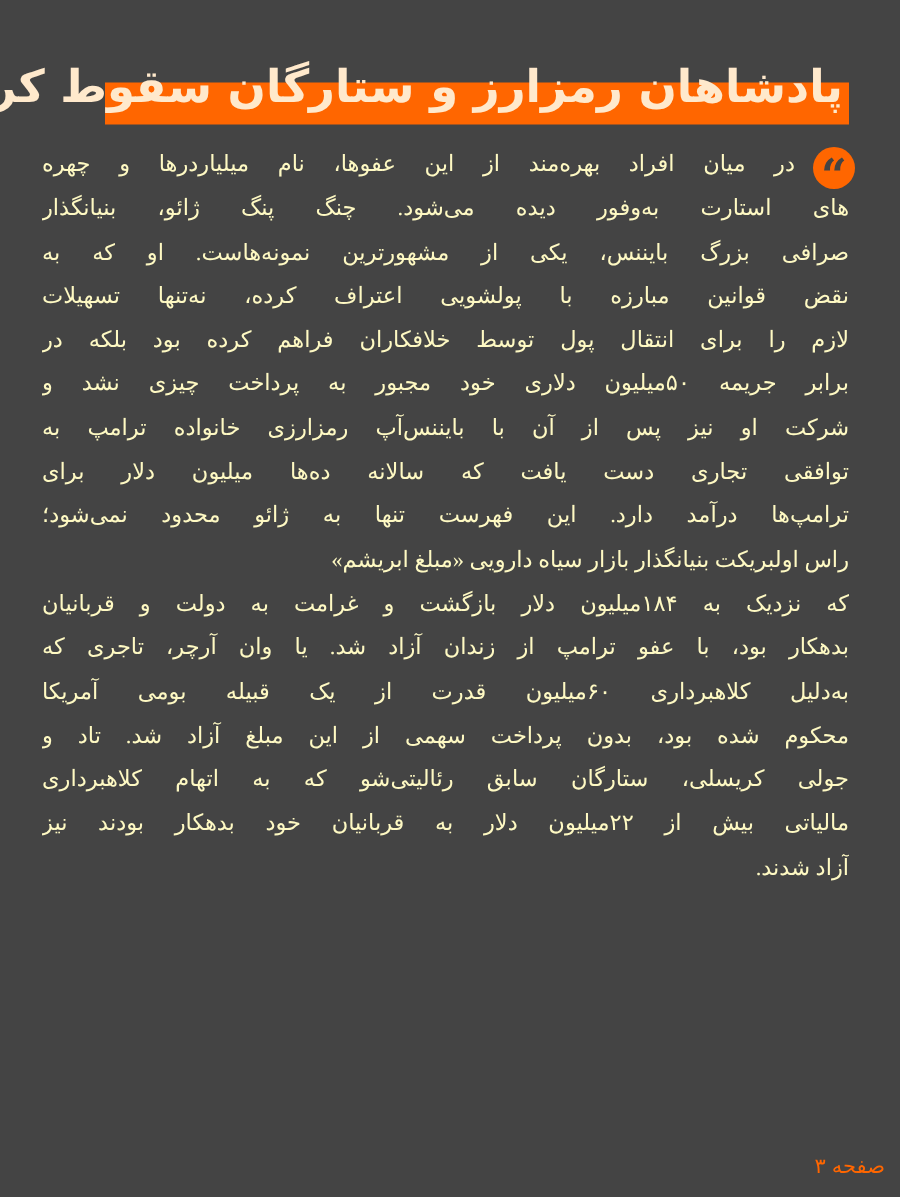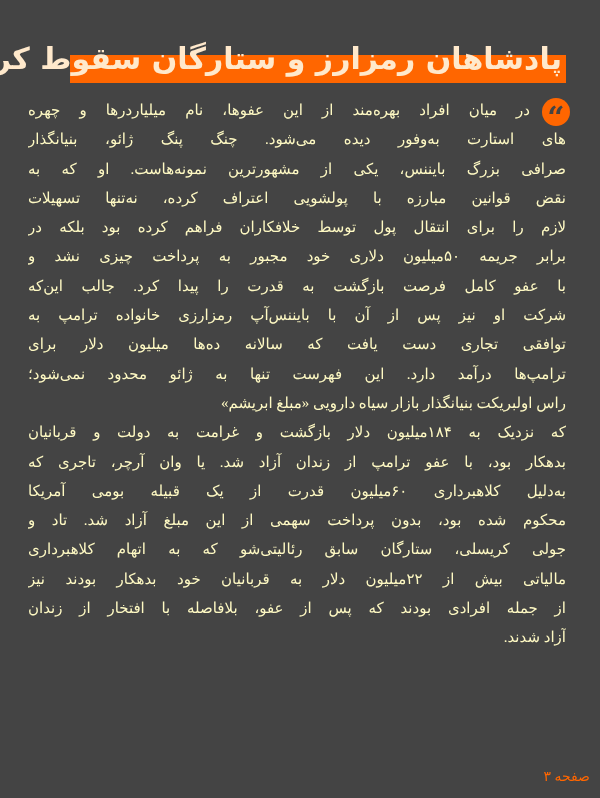--- a/index.html
+++ b/index.html
@@ -81,21 +81,21 @@
     }
     .article .line.short {
       text-align-last: right;
     }
     .footer-page {
       position: absolute;
       right: 10px;
       top: 767px;
       direction: rtl;
       color: #FF6600;
-      font-family: Liberation Serif, serif;
+      font-family: Liberation Sans, sans-serif;
       font-size: 14px;
       line-height: 20px;
     }
   </style>
 </head>
 <body>
 
 <div class="title-wrap">
   <div class="title-bar"></div>
   <div class="title-text">پادشاهان رمزارز و ستارگان سقوط کرده</div>
@@ -103,28 +103,26 @@
 
 <div class="quote-icon">“</div>
 
 <div class="article">
   <span class="line first">در میان افراد بهره‌مند از این عفوها، نام میلیاردرها و چهره</span>
   <span class="line">های استارت به‌وفور دیده می‌شود. چنگ پنگ ژائو، بنیانگذار</span>
   <span class="line">صرافی بزرگ بایننس، یکی از مشهورترین نمونه‌هاست. او که به</span>
   <span class="line">نقض قوانین مبارزه با پولشویی اعتراف کرده، نه‌تنها تسهیلات</span>
   <span class="line">لازم را برای انتقال پول توسط خلافکاران فراهم کرده بود بلکه در</span>
   <span class="line">برابر جریمه ۵۰میلیون دلاری خود مجبور به پرداخت چیزی نشد و</span>
-  <span class="line">با عفو کامل فرصت بازگشت به قدرت را پیدا کرد. جالب این‌که</span>
   <span class="line">شرکت او نیز پس از آن با بایننس‌آپ رمزارزی خانواده ترامپ به</span>
   <span class="line">توافقی تجاری دست یافت که سالانه ده‌ها میلیون دلار برای</span>
   <span class="line">ترامپ‌ها درآمد دارد.  این فهرست تنها به ژائو محدود نمی‌شود؛</span>
   <span class="line short">راس اولبریکت بنیانگذار بازار سیاه دارویی «مبلغ ابریشم»</span>
   <span class="line">که نزدیک به ۱۸۴میلیون دلار بازگشت و غرامت به دولت و قربانیان</span>
   <span class="line">بدهکار بود، با عفو ترامپ از زندان آزاد شد. یا وان آرچر، تاجری که</span>
   <span class="line">به‌دلیل کلاهبرداری ۶۰میلیون قدرت از یک قبیله بومی آمریکا</span>
   <span class="line">محکوم شده بود، بدون پرداخت سهمی از این مبلغ آزاد شد. تاد و</span>
   <span class="line">جولی کریسلی، ستارگان سابق رئالیتی‌شو که به اتهام کلاهبرداری</span>
   <span class="line">مالیاتی بیش از ۲۲میلیون دلار به قربانیان خود بدهکار بودند نیز</span>
-  <span class="line">از جمله افرادی بودند که پس از عفو، بلافاصله با افتخار از زندان</span>
   <span class="line short">آزاد شدند.</span>
 </div>
 
 <div class="footer-page">صفحه ۳</div>
 
 </body></html>

